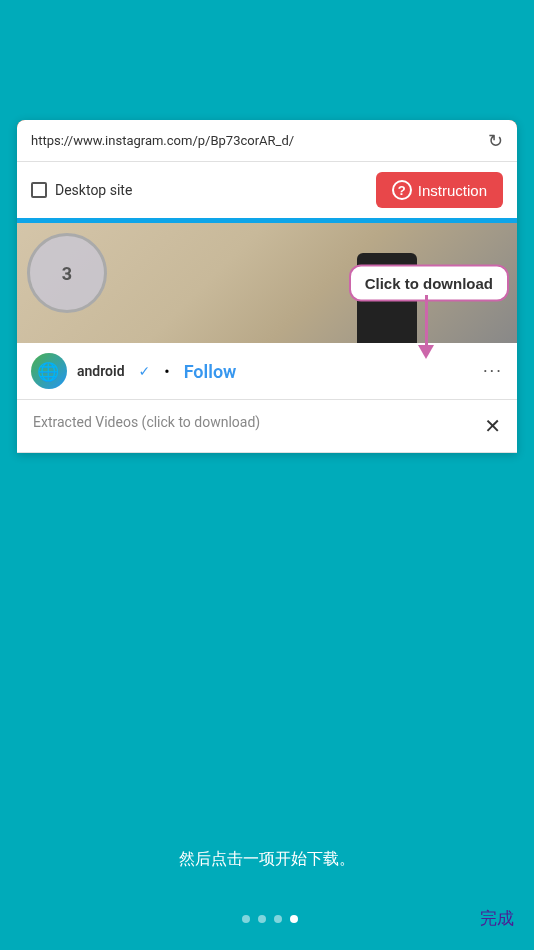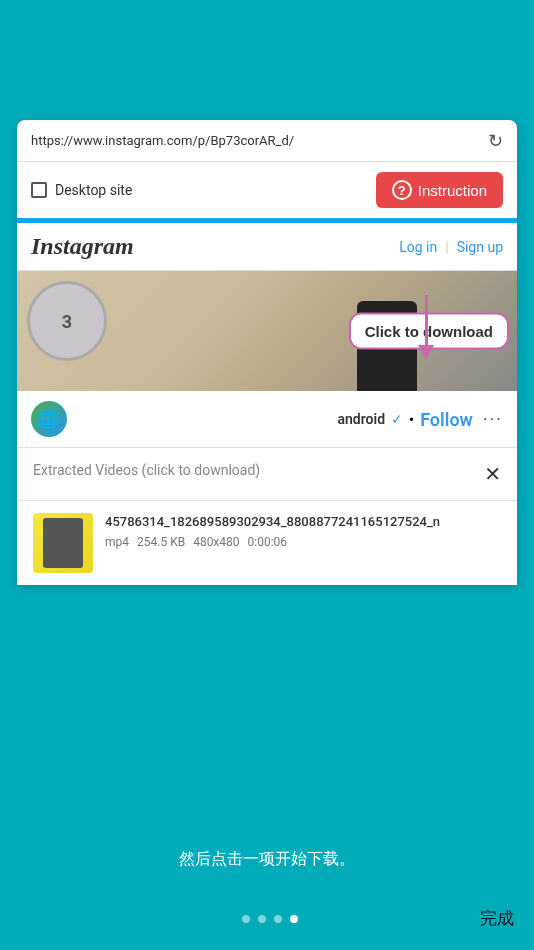--- a/index.html
+++ b/index.html
@@ -219,23 +219,22 @@
       background: linear-gradient(135deg, #4CAF50, #2196F3);
       display: flex;
       align-items: center;
       justify-content: center;
       font-size: 18px;
     }
 
     .post-user-info {
       display: flex;
       align-items: center;
-      gap: 6px;
+      gap: 14px;
       flex: 1;
-      justify-content: flex-end;
     }
 
     .username {
       font-size: 14px;
       font-weight: 600;
       color: #333;
     }
 
     .verified-badge {
       color: #3797EF;
@@ -394,21 +393,21 @@
       border-radius: 50%;
       background: rgba(255,255,255,0.5);
     }
 
     .dot.active {
       background: white;
     }
 
     .done-btn {
       font-size: 17px;
-      color: #0f172a;
+      color: #4c1d95;
       cursor: pointer;
       font-weight: 500;
     }
   </style>
 </head>
 <body>
 
 <div class="main-container">
 
   <div class="browser-chrome">
@@ -422,28 +421,20 @@
       <div class="desktop-site-left">
         <span class="checkbox"></span>
         <span class="desktop-site-label">Desktop site</span>
       </div>
       <button class="instruction-btn">
         <span class="help-circle">?</span>
         <span>Instruction</span>
       </button>
     </div>
 
-    <div class="instagram-header">
-      <span class="instagram-logo">Instagram</span>
-      <div class="instagram-nav">
-        <span>Log in</span>
-        <span class="divider">|</span>
-        <span>Sign up</span>
-      </div>
-    </div>
 
     <div class="post-area">
       <div class="post-bg">
 
         <div class="clock-decoration">
           <span class="clock-text">3</span>
         </div>
 
         <div class="phone-decoration"></div>
       </div>
@@ -461,34 +452,20 @@
       </div>
       <span class="more-dots">···</span>
     </div>
 
     <div class="extracted-panel">
       <div class="extracted-header">
         <span class="extracted-title">Extracted Videos (click to download)</span>
         <span class="close-btn">✕</span>
       </div>
 
-      <div class="video-item">
-        <div class="video-thumbnail">
-          <div class="thumbnail-inner"></div>
-        </div>
-        <div class="video-info">
-          <div class="video-filename">45786314_182689589302934_8808877241165127524_n</div>
-          <div class="video-meta">
-            <span>mp4</span>
-            <span>254.5 KB</span>
-            <span>480x480</span>
-            <span>0:00:06</span>
-          </div>
-        </div>
-      </div>
     </div>
   </div>
 
   <div class="arrow-annotation">
     <div class="arrow-line"></div>
     <div class="arrow-head"></div>
   </div>
 
   <div class="bottom-instruction">
     <span class="instruction-text">然后点击一项开始下载。</span>

